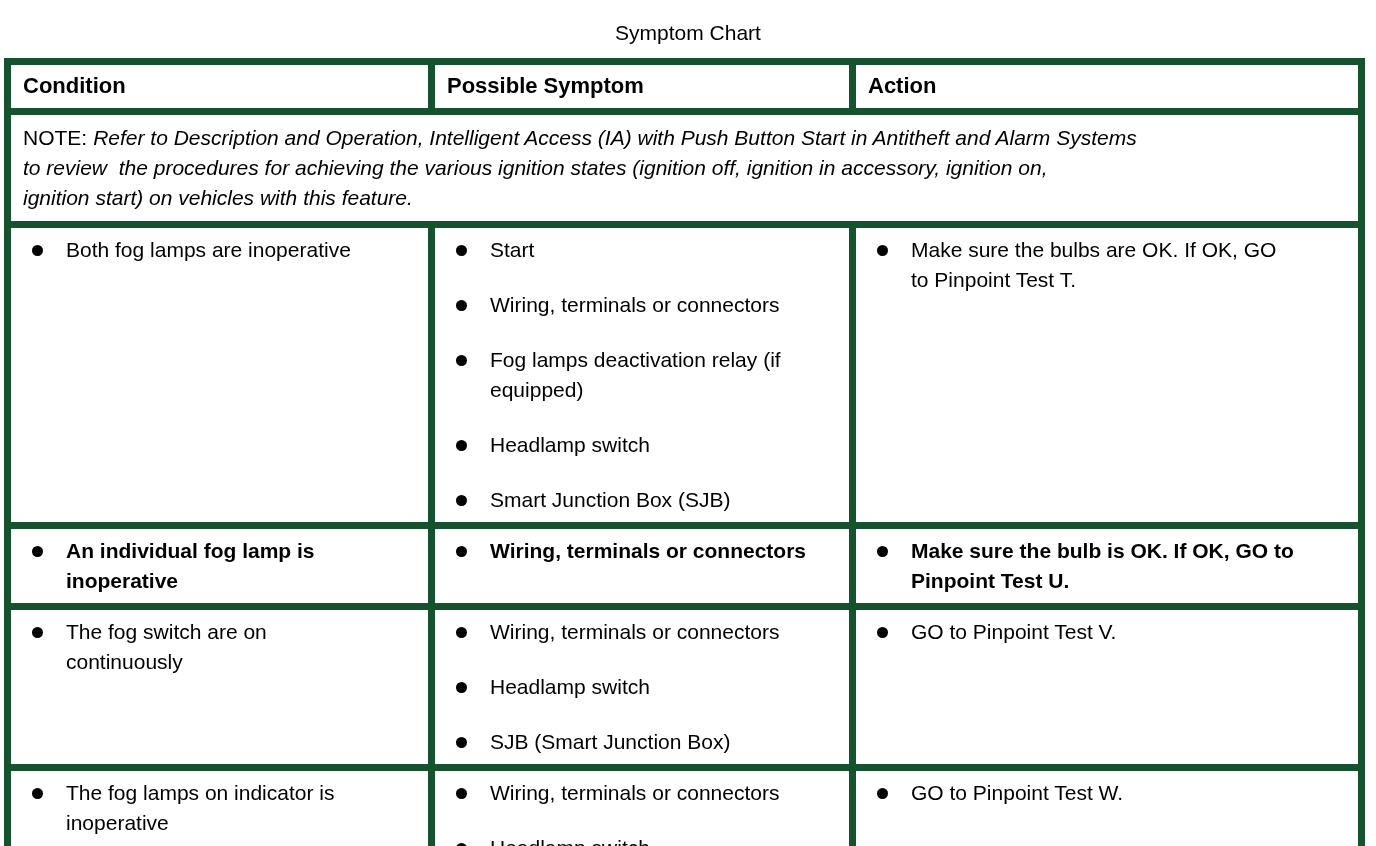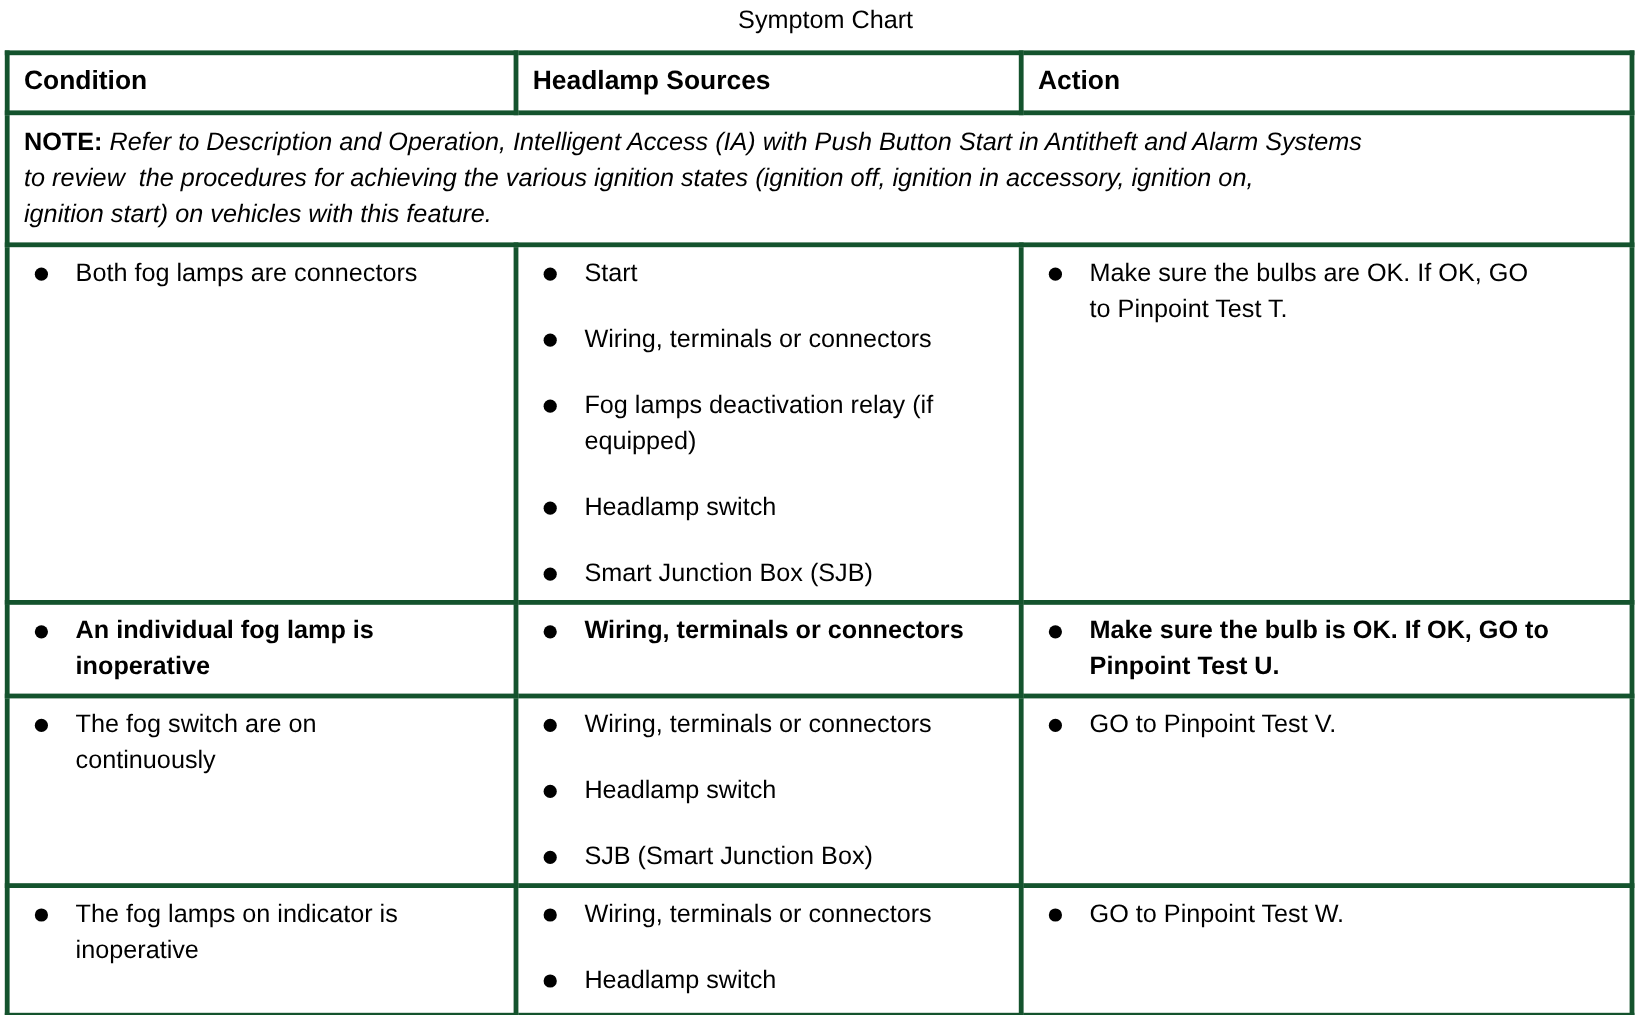--- a/index.html
+++ b/index.html
@@ -7,34 +7,34 @@
     margin: 0; padding: 0;
     width: 1376px; height: 846px;
     background: #ffffff;
     color: #000000;
     font-family: "Liberation Sans", sans-serif;
   }
   .page-title {
     text-align: center;
     font-size: 21px;
     line-height: 28px;
-    padding-top: 3px;
+    padding-top: 19px;
   }
   table.symptom-table {
     border-collapse: collapse;
     table-layout: fixed;
     width: 1354px;
     margin-left: 4px;
     margin-top: 11px;
   }
   col.c1 { width: 424px; }
   col.c2 { width: 421px; }
   col.c3 { width: 509px; }
   th, td {
-    border: 4px solid #14532d;
+    border: 7px solid #14532d;
     vertical-align: top;
     padding: 7px 12px;
   }
   th {
     text-align: left;
     font-size: 22px;
     font-weight: bold;
     line-height: 30px;
     padding: 6px 12px;
   }
@@ -42,21 +42,21 @@
   tr.row-note   { height: 110px; }
   tr.row-r0     { height: 297px; }
   tr.row-r1     { height: 76px; font-weight: bold; }
   tr.row-r2     { height: 157px; }
   tr.row-r3     { height: 108px; }
   td.note-cell {
     font-size: 21px;
     line-height: 30px;
     padding: 8px 12px;
   }
-  .note-label { font-weight: bold; padding-right: 6px; }
+  .note-label { font-weight: normal; padding-right: 6px; }
   .note-text  { font-style: italic; white-space: pre-wrap; }
   ul.bullet-list {
     list-style: none;
     margin: 0; padding: 0;
     font-size: 21px;
     line-height: 30px;
   }
   ul.bullet-list li { display: flex; }
   ul.bullet-list li + li { margin-top: 25px; }
   .dot {
@@ -76,36 +76,36 @@
 <table class="symptom-table">
   <colgroup>
       <col class="c1">
       <col class="c2">
       <col class="c3">
     </colgroup>
 
   <tbody>
       <tr class="row-head">
     <th>Condition</th>
-    <th>Headlamp Sources</th>
+    <th>Possible Symptom</th>
     <th>Action</th>
   </tr>
 
   <tr class="row-note">
     <td class="note-cell" colspan="3"><span class="note-label">NOTE:</span><span class="note-text">Refer to Description and Operation, Intelligent Access (IA) with Push Button Start in Antitheft and Alarm Systems
 to review  the procedures for achieving the various ignition states (ignition off, ignition in accessory, ignition on,
 ignition start) on vehicles with this feature.</span></td>
   </tr>
 
   <tr class="row-r0">
     <td>
       <ul class="bullet-list">
         <li>
               <span class="dot"></span>
-              <span class="txt">Both fog lamps are connectors</span>
+              <span class="txt">Both fog lamps are inoperative</span>
             </li>
       </ul>
     </td>
     <td>
       <ul class="bullet-list">
         <li>
               <span class="dot"></span>
               <span class="txt">Start</span>
             </li>
         <li>

